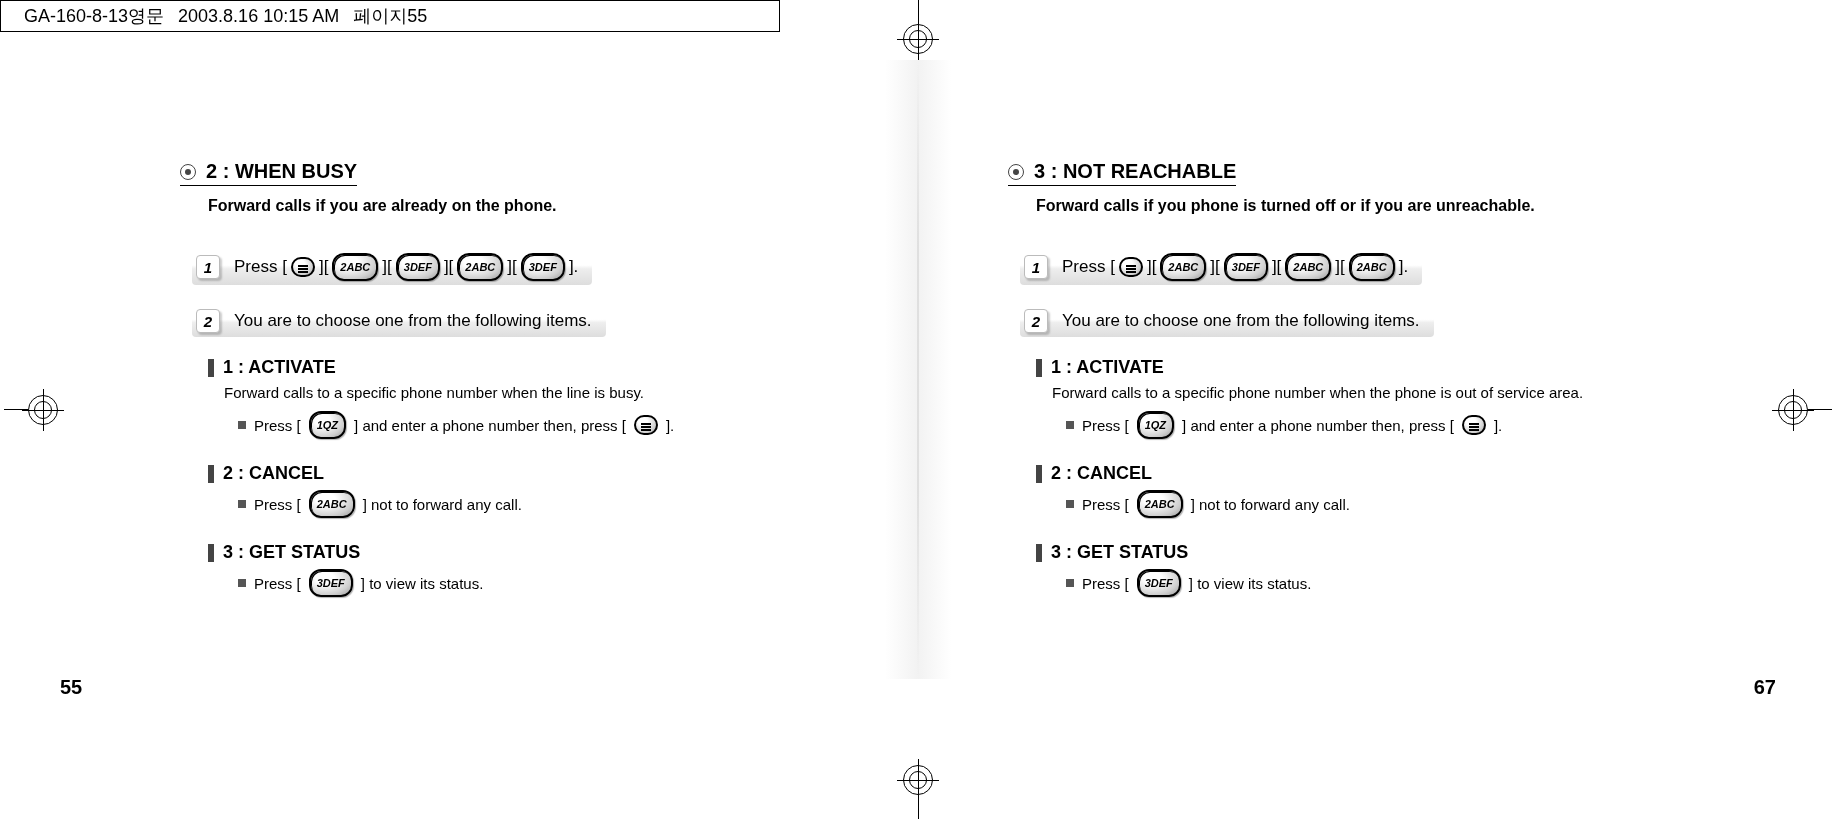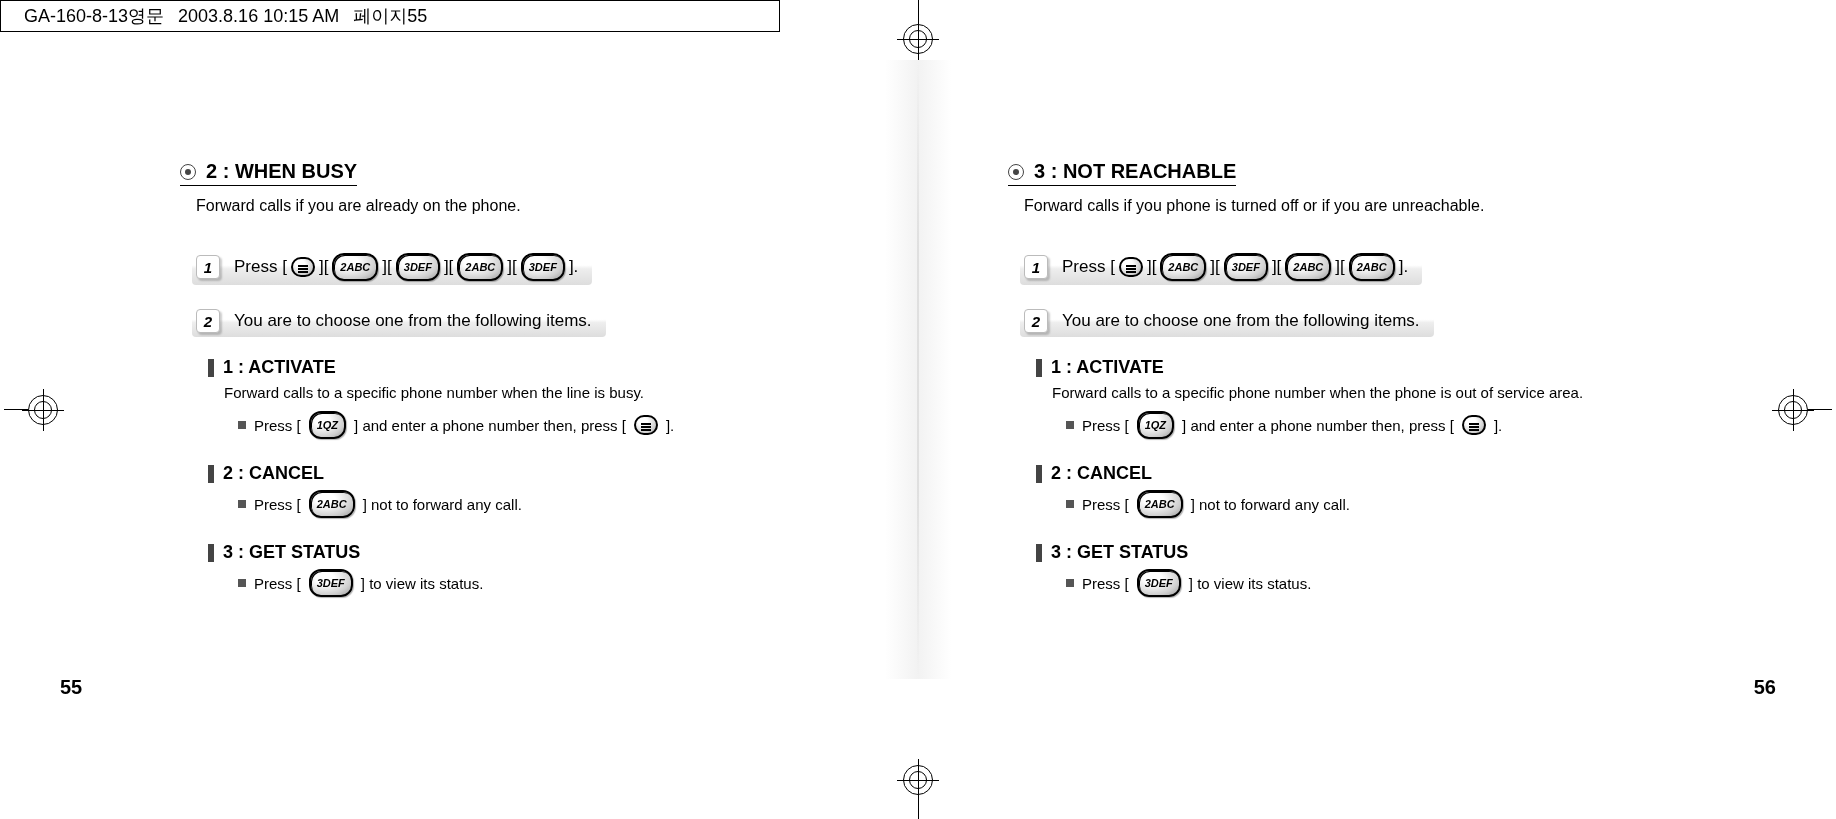--- a/index.html
+++ b/index.html
@@ -99,21 +99,21 @@
     gap: 10px;
     border-bottom: 1.5px solid #000;
     width: fit-content;
     padding-bottom: 2px;
     margin-bottom: 11px;
   }
   .sec-title-row .bullseye { width:16px; height:16px; position:relative; }
   .sec-title-row .bullseye .o { position:absolute; inset:0; border:1.5px solid #444; border-radius:50%;}
   .sec-title-row .bullseye .i { position:absolute; inset:5px; background:#444; border-radius:50%;}
   .sec-title { font-weight: bold; font-size: 20px; }
-  .sec-sub { font-size: 16px; margin-left: 16px; margin-bottom: 34px; }
+  .sec-sub { font-size: 16px; margin-left: 28px; margin-bottom: 34px; font-weight: bold; }
 
   .step-row {
     display: flex;
     align-items: center;
     gap: 14px;
     background: linear-gradient(to bottom, #fff 45%, #eee 55%, #ddd 100%);
     border-radius: 4px;
     padding: 4px 14px 4px 4px;
     width: fit-content;
     margin-bottom: 20px;
@@ -357,13 +357,13 @@
         <span class="key-oval">3DEF</span>
         <span>] to view its status.</span>
       </div>
     </div>
   </div>
 
 </div>
 <div class="gutter-shadow"></div>
 
 <div class="page-num-left">55</div>
-<div class="page-num-right">56</div>
+<div class="page-num-right">67</div>
 
 </body></html>

